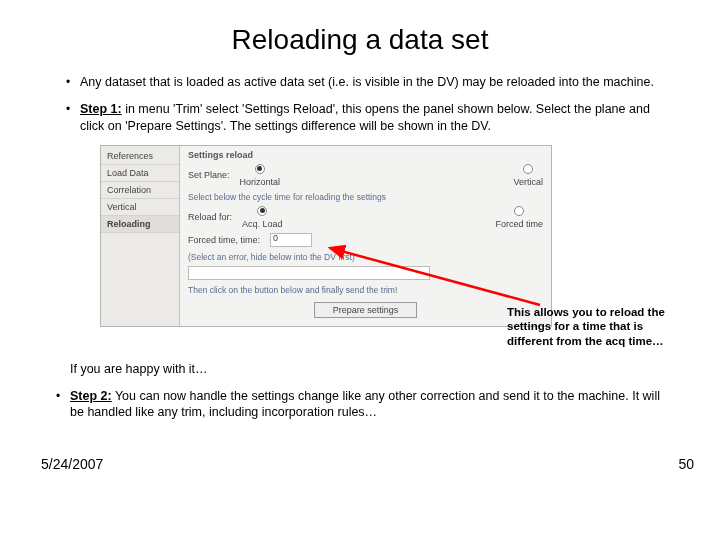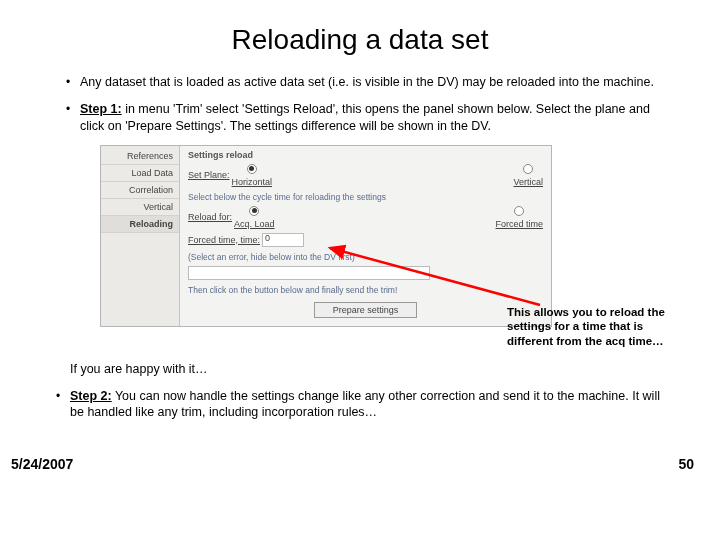--- a/index.html
+++ b/index.html
@@ -55,21 +55,20 @@
     color: #444;
     display: flex;
     background: #f3f3f1;
     filter: blur(0.25px);
   }
   .app-panel .sidebar {
     width: 78px;
     background: #eceae7;
     border-right: 1px solid #c3c3c3;
     padding: 2px 0;
-    text-align: right;
   }
   .app-panel .sidebar .side-item {
     padding: 3px 6px;
     border-bottom: 1px solid #d4d2cf;
     white-space: nowrap;
     overflow: hidden;
   }
   .app-panel .sidebar .side-item.sel {
     background: #e1ded9;
     font-weight: bold;
@@ -79,23 +78,22 @@
     padding: 4px 8px 8px 8px;
   }
   .app-panel .section-title {
     font-weight: bold;
     color: #555;
     margin-bottom: 4px;
   }
   .app-panel .row {
     display: flex;
     align-items: center;
-    gap: 2px;
+    gap: 10px;
     margin: 4px 0;
-    text-decoration: underline;
   }
   .radio {
     display: inline-flex;
     align-items: center;
     gap: 3px;
     flex-direction: column;
   }
   .radio .dot, .radio .dot-sel {
     width: 8px; height: 8px; border: 1px solid #888; border-radius: 50%;
     display: inline-block; position: relative; background: #fff;
@@ -159,27 +157,26 @@
   ul.lower > li::before {
     content: "•";
     position: absolute;
     left: 0; top: 0;
     font-size: 12px;
   }
   .nodisc { padding-left: 14px; }
   
   .footer {
     position: absolute;
-    left: 11px;
+    left: 41px;
     right: 26px;
     bottom: 14px;
     display: flex;
     justify-content: space-between;
     font-size: 14px;
-    font-weight: bold;
   }
 </style>
 </head>
 <body>
 
 <div class="slide">
 
   <div class="title">Reloading a data set</div>
 
   <ul class="bullets">

